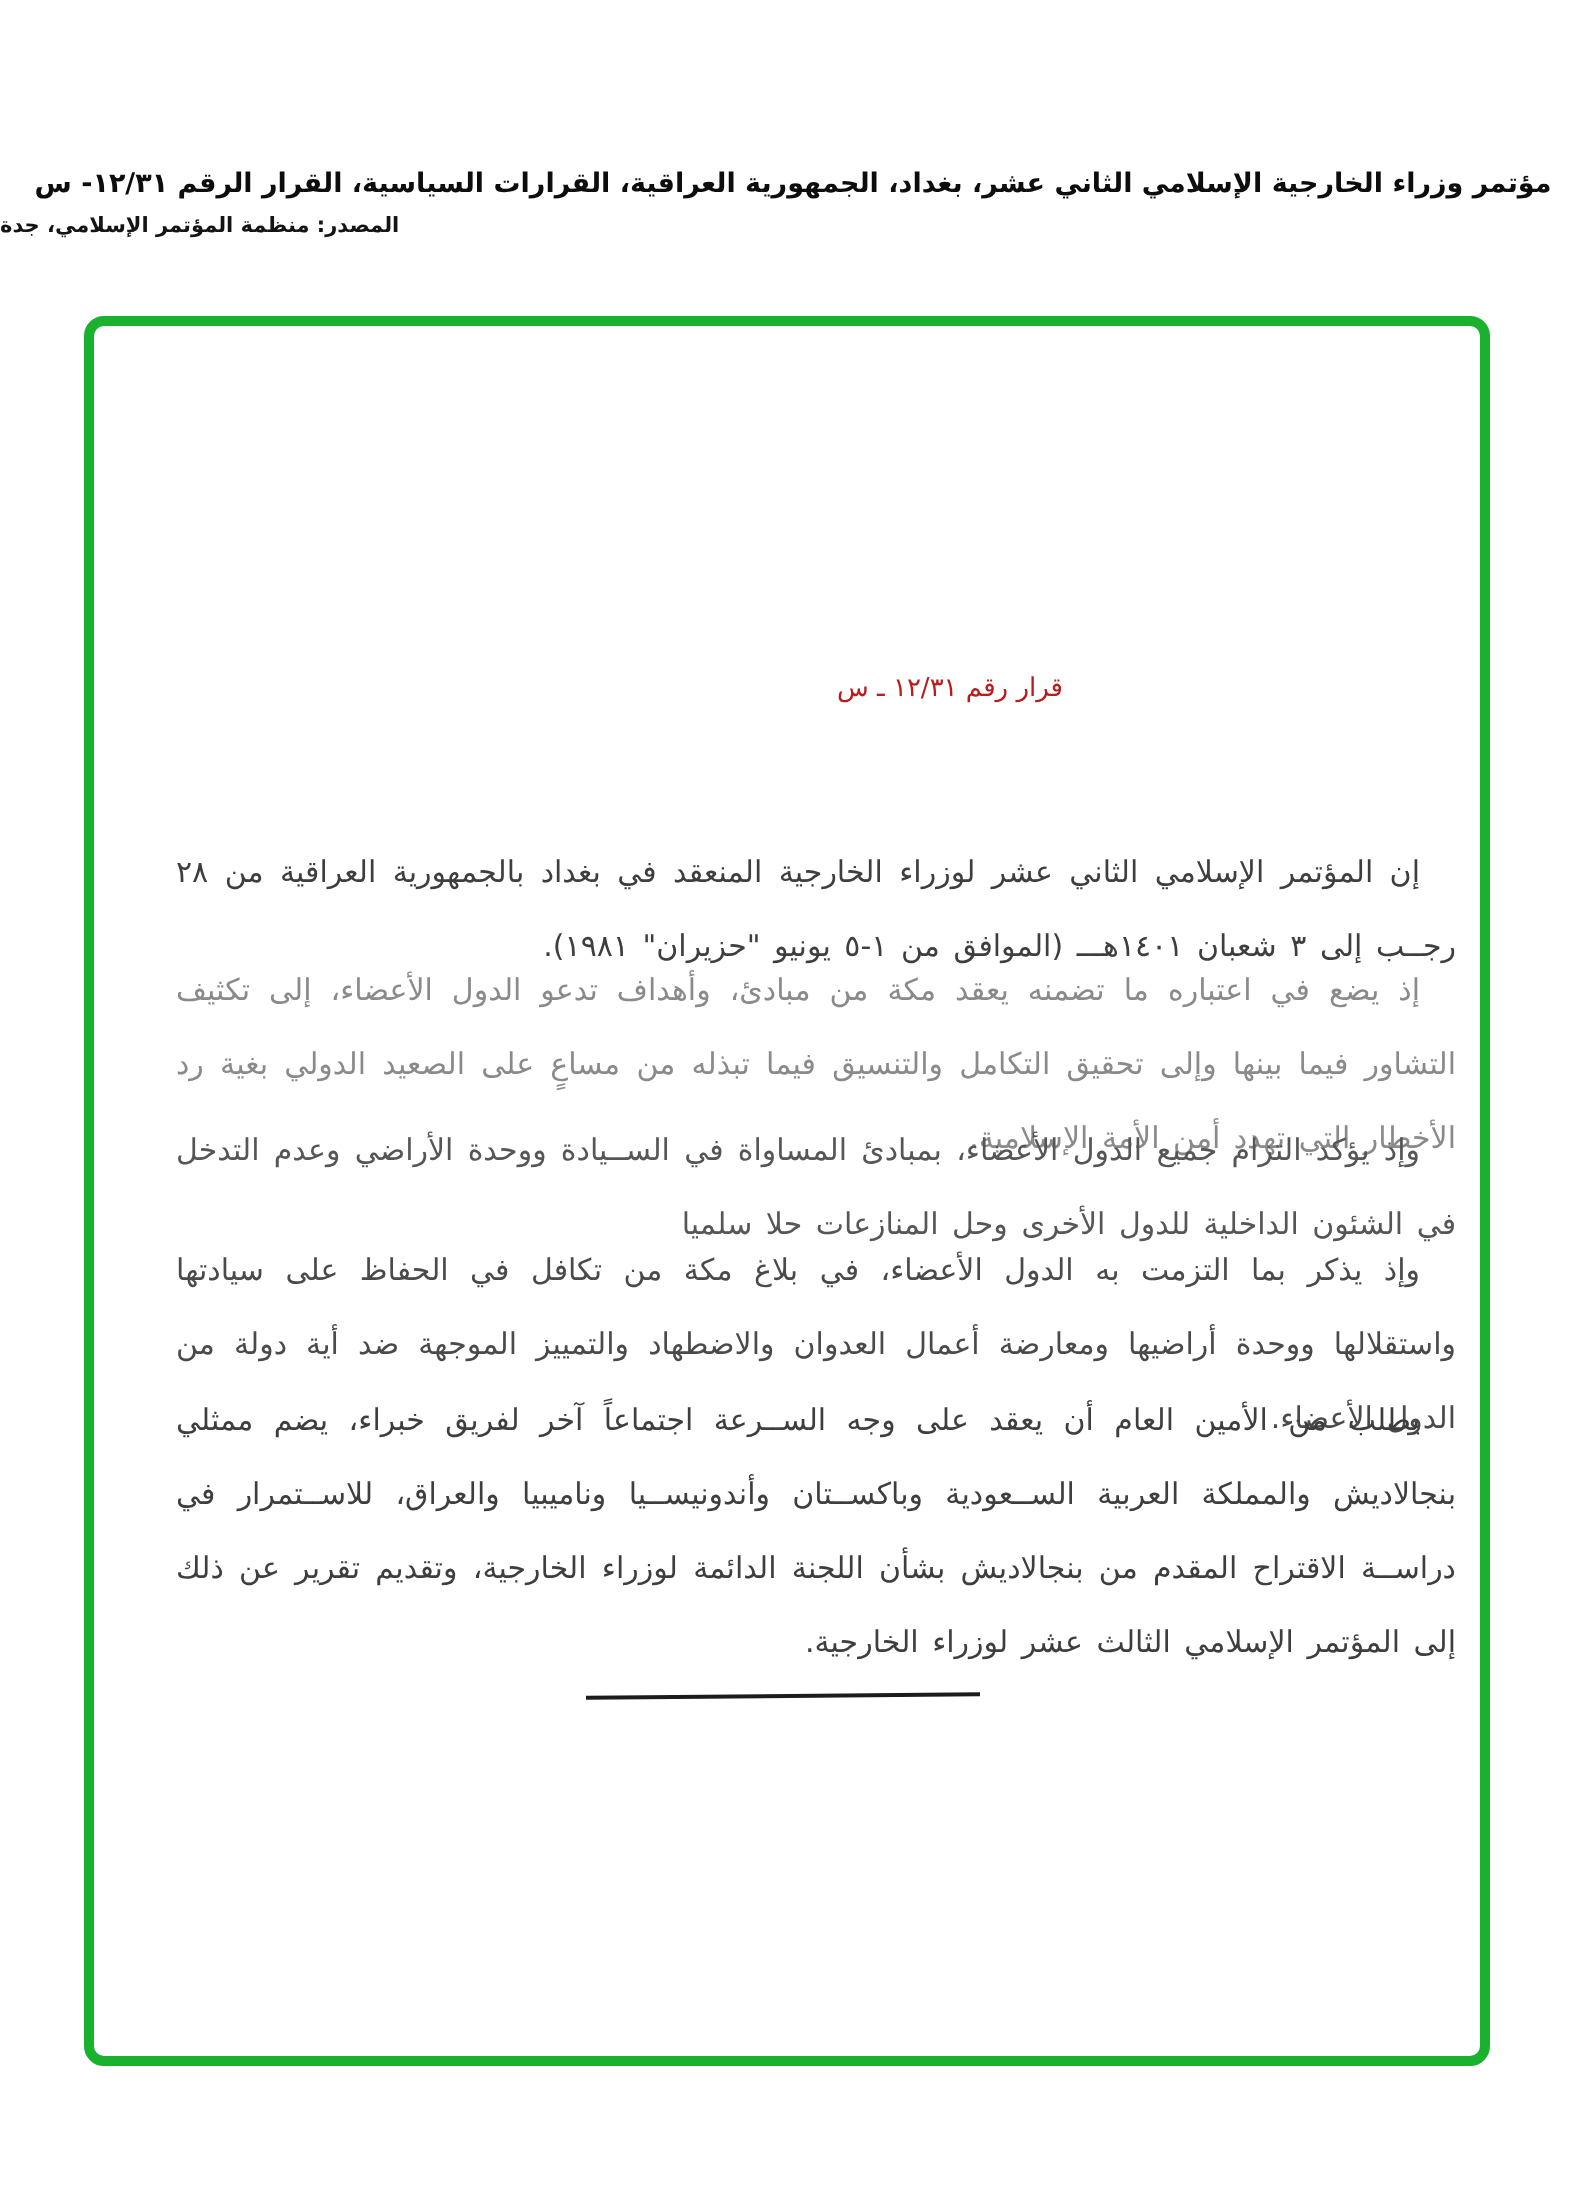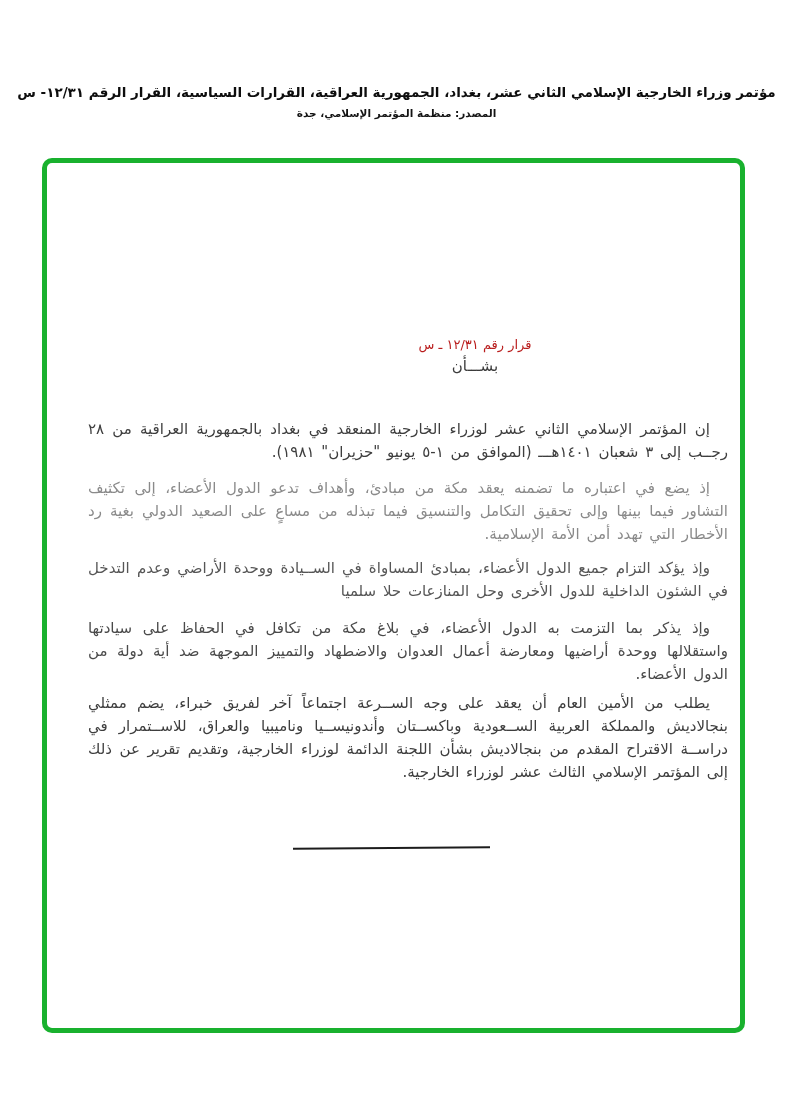--- a/index.html
+++ b/index.html
@@ -14,21 +14,21 @@
 
   
   .hdr1 {
     position: absolute; top: 84px; left: 0; width: 100%;
     direction: rtl; text-align: center;
     font-size: 13.5px; font-weight: bold; color: #0d0d0d;
     letter-spacing: 0;
   }
   .hdr2 {
     position: absolute; top: 107px; left: 0; width: 100%;
-    direction: rtl; text-align: center;
+    direction: rtl; text-align: left;
     font-size: 10.5px; font-weight: bold; color: #141414;
   }
 
   
   .frame {
     position: absolute; left: 42px; top: 158px;
     width: 703px; height: 875px;
     border: 5px solid #19b12e;
     border-radius: 10px;
     background: #ffffff;
@@ -42,21 +42,21 @@
     direction: rtl; text-align: center;
     color: #4a4a4a;
   }
   .title-num  { font-size: 13px; color: #b91c1c; letter-spacing: 1px; margin-bottom: 5px; }
   .title-re   { font-size: 15px; color: #3c3c3c; margin-bottom: 5px; }
   .title-main { font-size: 17px; color: #383838; }
 
   .para {
     position: absolute; left: 88px; width: 640px;
     direction: rtl; text-align: justify;
-    font-size: 15px; line-height: 23px;
+    font-size: 15px; line-height: 37px;
     color: #3e3e3e;
     text-indent: 18px;
     word-spacing: 2px;
   }
   .p1 { top: 418px; }
   .p2 { top: 477px; color: #8a8a8a; }   
   .p3 { top: 557px; color: #565656; }
   .p4 { top: 617px; color: #4a4a4a; }
   .p5 { top: 692px; }
 
@@ -74,21 +74,20 @@
 
   <div class="hdr1">مؤتمر وزراء الخارجية الإسلامي الثاني عشر، بغداد، الجمهورية العراقية، القرارات السياسية، القرار الرقم ١٢/٣١- س</div>
   <div class="hdr2">المصدر: منظمة المؤتمر الإسلامي، جدة</div>
 
   <div class="frame"></div>
 
   <div class="scan">
 
     <div class="title-block">
       <div class="title-num">قرار رقم ١٢/٣١ ـ س</div>
-      <div class="title-re">بشـــأن</div>
     </div>
 
     <p class="para p1">إن المؤتمر الإسلامي الثاني عشر لوزراء الخارجية المنعقد في بغداد بالجمهورية العراقية من ٢٨ رجــب إلى ٣ شعبان ١٤٠١هـــ (الموافق من ١-٥ يونيو "حزيران" ١٩٨١).</p>
 
     <p class="para p2">إذ يضع في اعتباره ما تضمنه يعقد مكة من مبادئ، وأهداف تدعو الدول الأعضاء، إلى تكثيف التشاور فيما بينها وإلى تحقيق التكامل والتنسيق فيما تبذله من مساعٍ على الصعيد الدولي بغية رد الأخطار التي تهدد أمن الأمة الإسلامية.</p>
 
     <p class="para p4">وإذ يذكر بما التزمت به الدول الأعضاء، في بلاغ مكة من تكافل في الحفاظ على سيادتها واستقلالها ووحدة أراضيها ومعارضة أعمال العدوان والاضطهاد والتمييز الموجهة ضد أية دولة من الدول الأعضاء.</p>
 
     <p class="para p3">وإذ يؤكد التزام جميع الدول الأعضاء، بمبادئ المساواة في الســيادة ووحدة الأراضي وعدم التدخل في الشئون الداخلية للدول الأخرى وحل المنازعات حلا سلميا</p>
 

